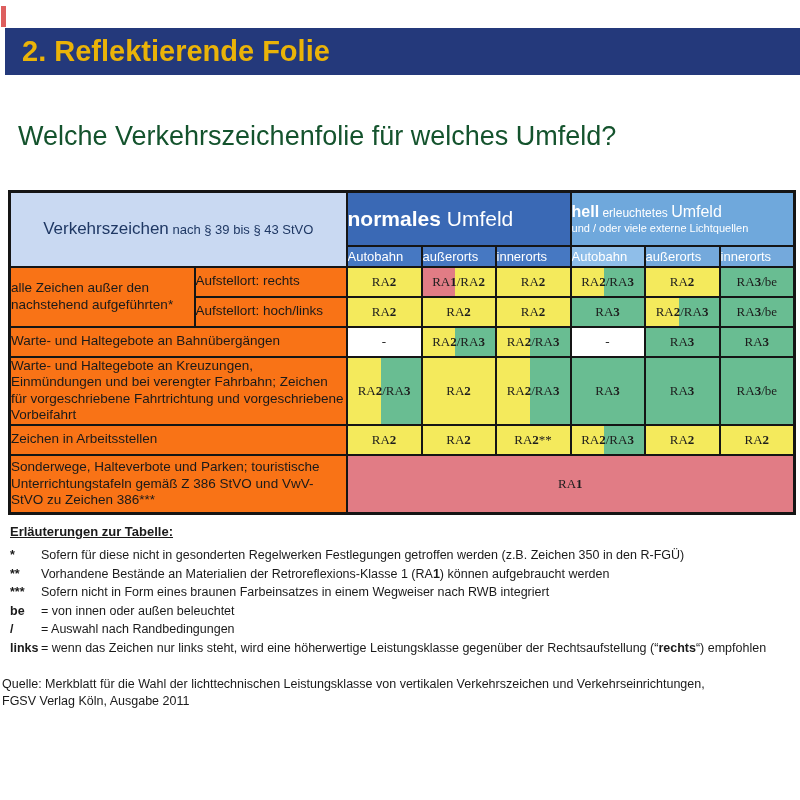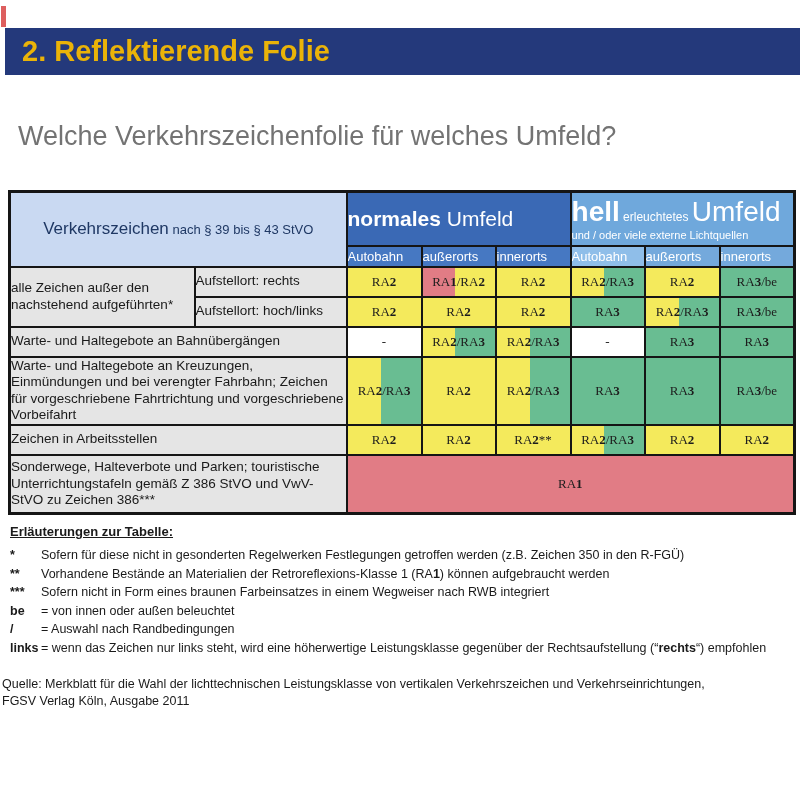--- a/index.html
+++ b/index.html
@@ -7,47 +7,47 @@
     width:800px;height:800px;background:#ffffff;position:relative;
     font-family:"Liberation Sans","DejaVu Sans",sans-serif;color:#1a1a1a;
     overflow:hidden;
   }
   .red-mark{position:absolute;left:1px;top:6px;width:5px;height:21px;background:#dd5f5f;}
   .topbar{
     margin:28px 0 0 5px;height:47px;background:#24397B;color:#eab308;
     display:flex;align-items:center;padding-left:17px;
     font-size:29px;font-weight:bold;
   }
-  .question{margin:46px 0 0 18px;font-size:27px;color:#737373;}
+  .question{margin:46px 0 0 18px;font-size:27px;color:#14532d;}
 
   table.main{
     border-collapse:collapse;table-layout:fixed;width:785px;
     margin:38px 0 0 8px;border:3px solid #151515;
   }
   table.main th, table.main td{border:2px solid #151515;padding:0;overflow:hidden;}
 
   .corner{background:#C9D9F2;color:#1F3864;text-align:center;vertical-align:middle;}
   .corner .big{font-size:17px;font-weight:normal;}
   .corner .small{font-size:13px;font-weight:normal;}
 
   .grp{color:#fff;text-align:left;vertical-align:middle;font-weight:normal;}
   .grp-normal{background:#3A69B5;font-size:21px;}
   .grp-normal .b{font-weight:bold;}
   .grp-hell{background:#6FA8DC;line-height:1.1;}
   .grp-hell .b{font-weight:bold;}
-  .grp-hell .big20{font-size:28px;}
+  .grp-hell .big20{font-size:16px;}
   .grp-hell .sm{font-size:12px;}
   .grp-hell .hl2{font-size:11px;margin-top:1px;}
 
   .subhdr{color:#fff;font-weight:normal;font-size:13px;text-align:left;vertical-align:middle;}
   .sub-normal{background:#4678C2;}
   .sub-hell{background:#74A9DC;}
   .sub-hell-light{background:#8FBEE9;}
 
-  .lbl{background:#e5e5e5;font-size:13.5px;text-align:left;vertical-align:middle;
+  .lbl{background:#f97316;font-size:13.5px;text-align:left;vertical-align:middle;
        padding:2px 6px 2px 8px;line-height:16.5px;}
   .cell{font-size:13px;text-align:center;vertical-align:middle;color:#1d1d1d;font-family:Liberation Serif, serif;}
   .cell b{font-weight:bold;}
 
   .bg-y{background:#F4EA5C;}
   .bg-g{background:#69BD92;}
   .bg-w{background:#ffffff;}
   .bg-r{background:#E17C85;}
   .bg-yg{background:linear-gradient(90deg,#F4EA5C 0 45%,#69BD92 45% 100%);}
   .bg-ry{background:linear-gradient(90deg,#E17C85 0 45%,#F4EA5C 45% 100%);margin-top:48px;}

